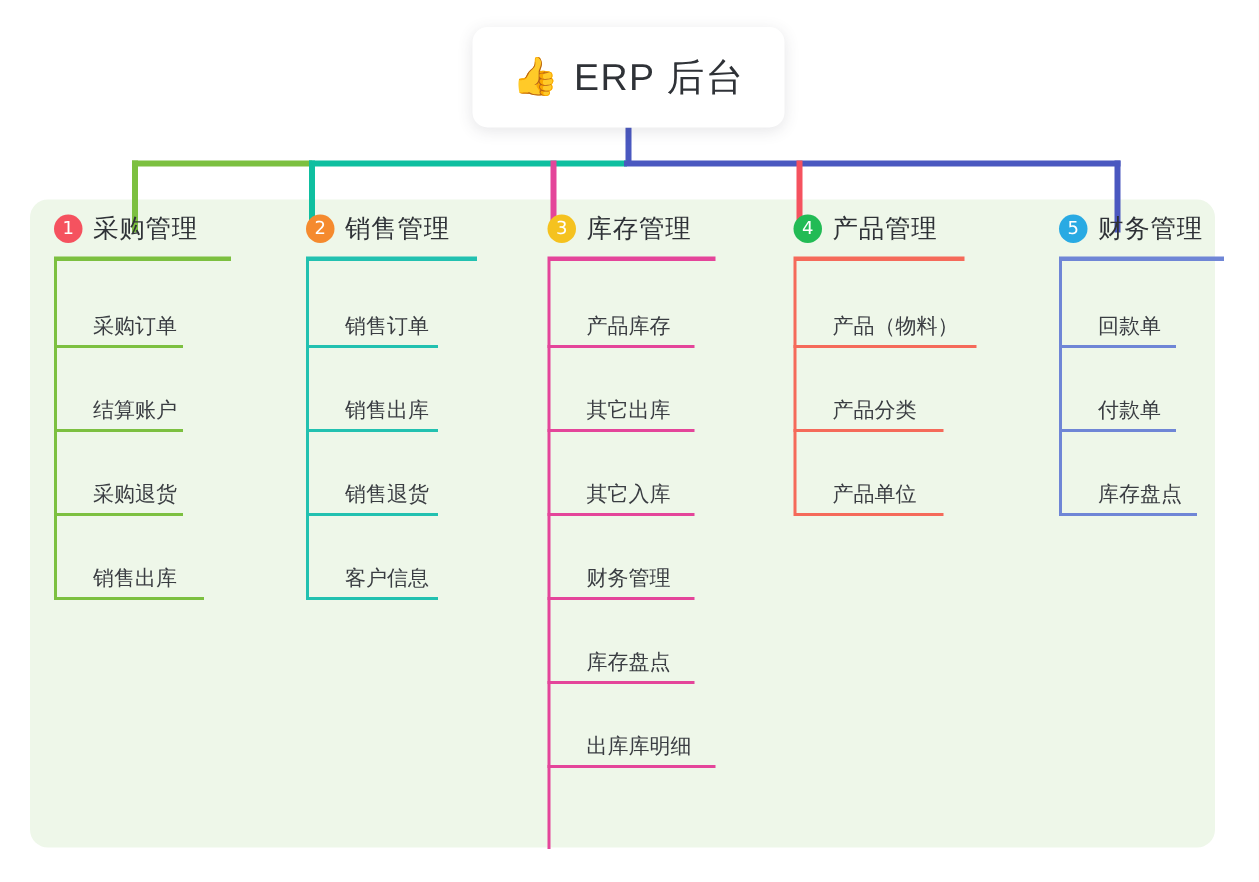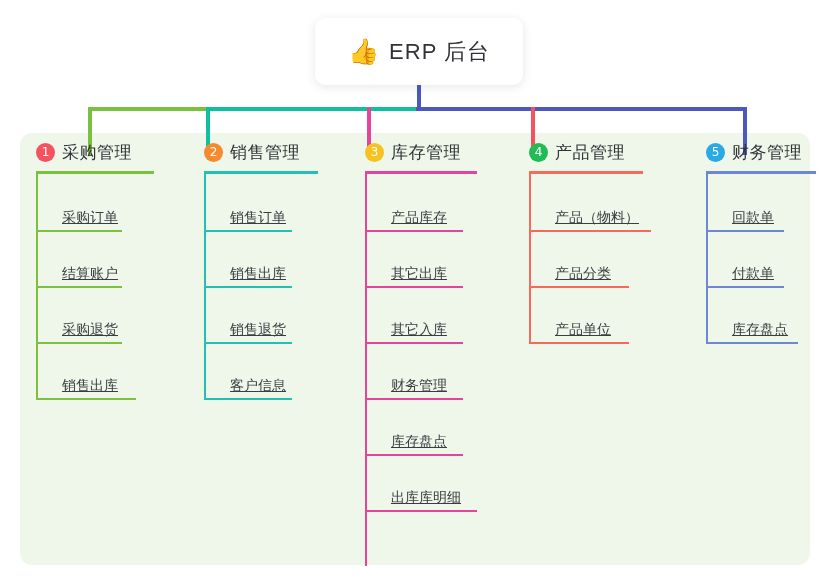--- a/index.html
+++ b/index.html
@@ -33,21 +33,21 @@
     justify-content: center;
     gap: 10px;
     z-index: 6;
   }
   #root-card .emoji {
     font-size: 25px;
     line-height: 1;
     display: block;
   }
   #root-card .title-text {
-    font-size: 22px;
+    font-size: 25px;
     letter-spacing: 1px;
     color: #2f3237;
     white-space: nowrap;
   }
 
   
   .conn {
     position: absolute;
     z-index: 4;
   }
@@ -119,21 +119,20 @@
     display: flex;
     align-items: flex-end;
     padding-bottom: 6px;
   }
   .item-label {
     font-size: 14px;
     color: #3a3d42;
     white-space: nowrap;
     padding-left: 26px;
     line-height: 18px;
-    text-decoration: underline;
   }
   .item-underline {
     position: absolute;
     left: 0;
     bottom: 0;
     height: 2px;
   }
 </style>
 </head>
 <body>

